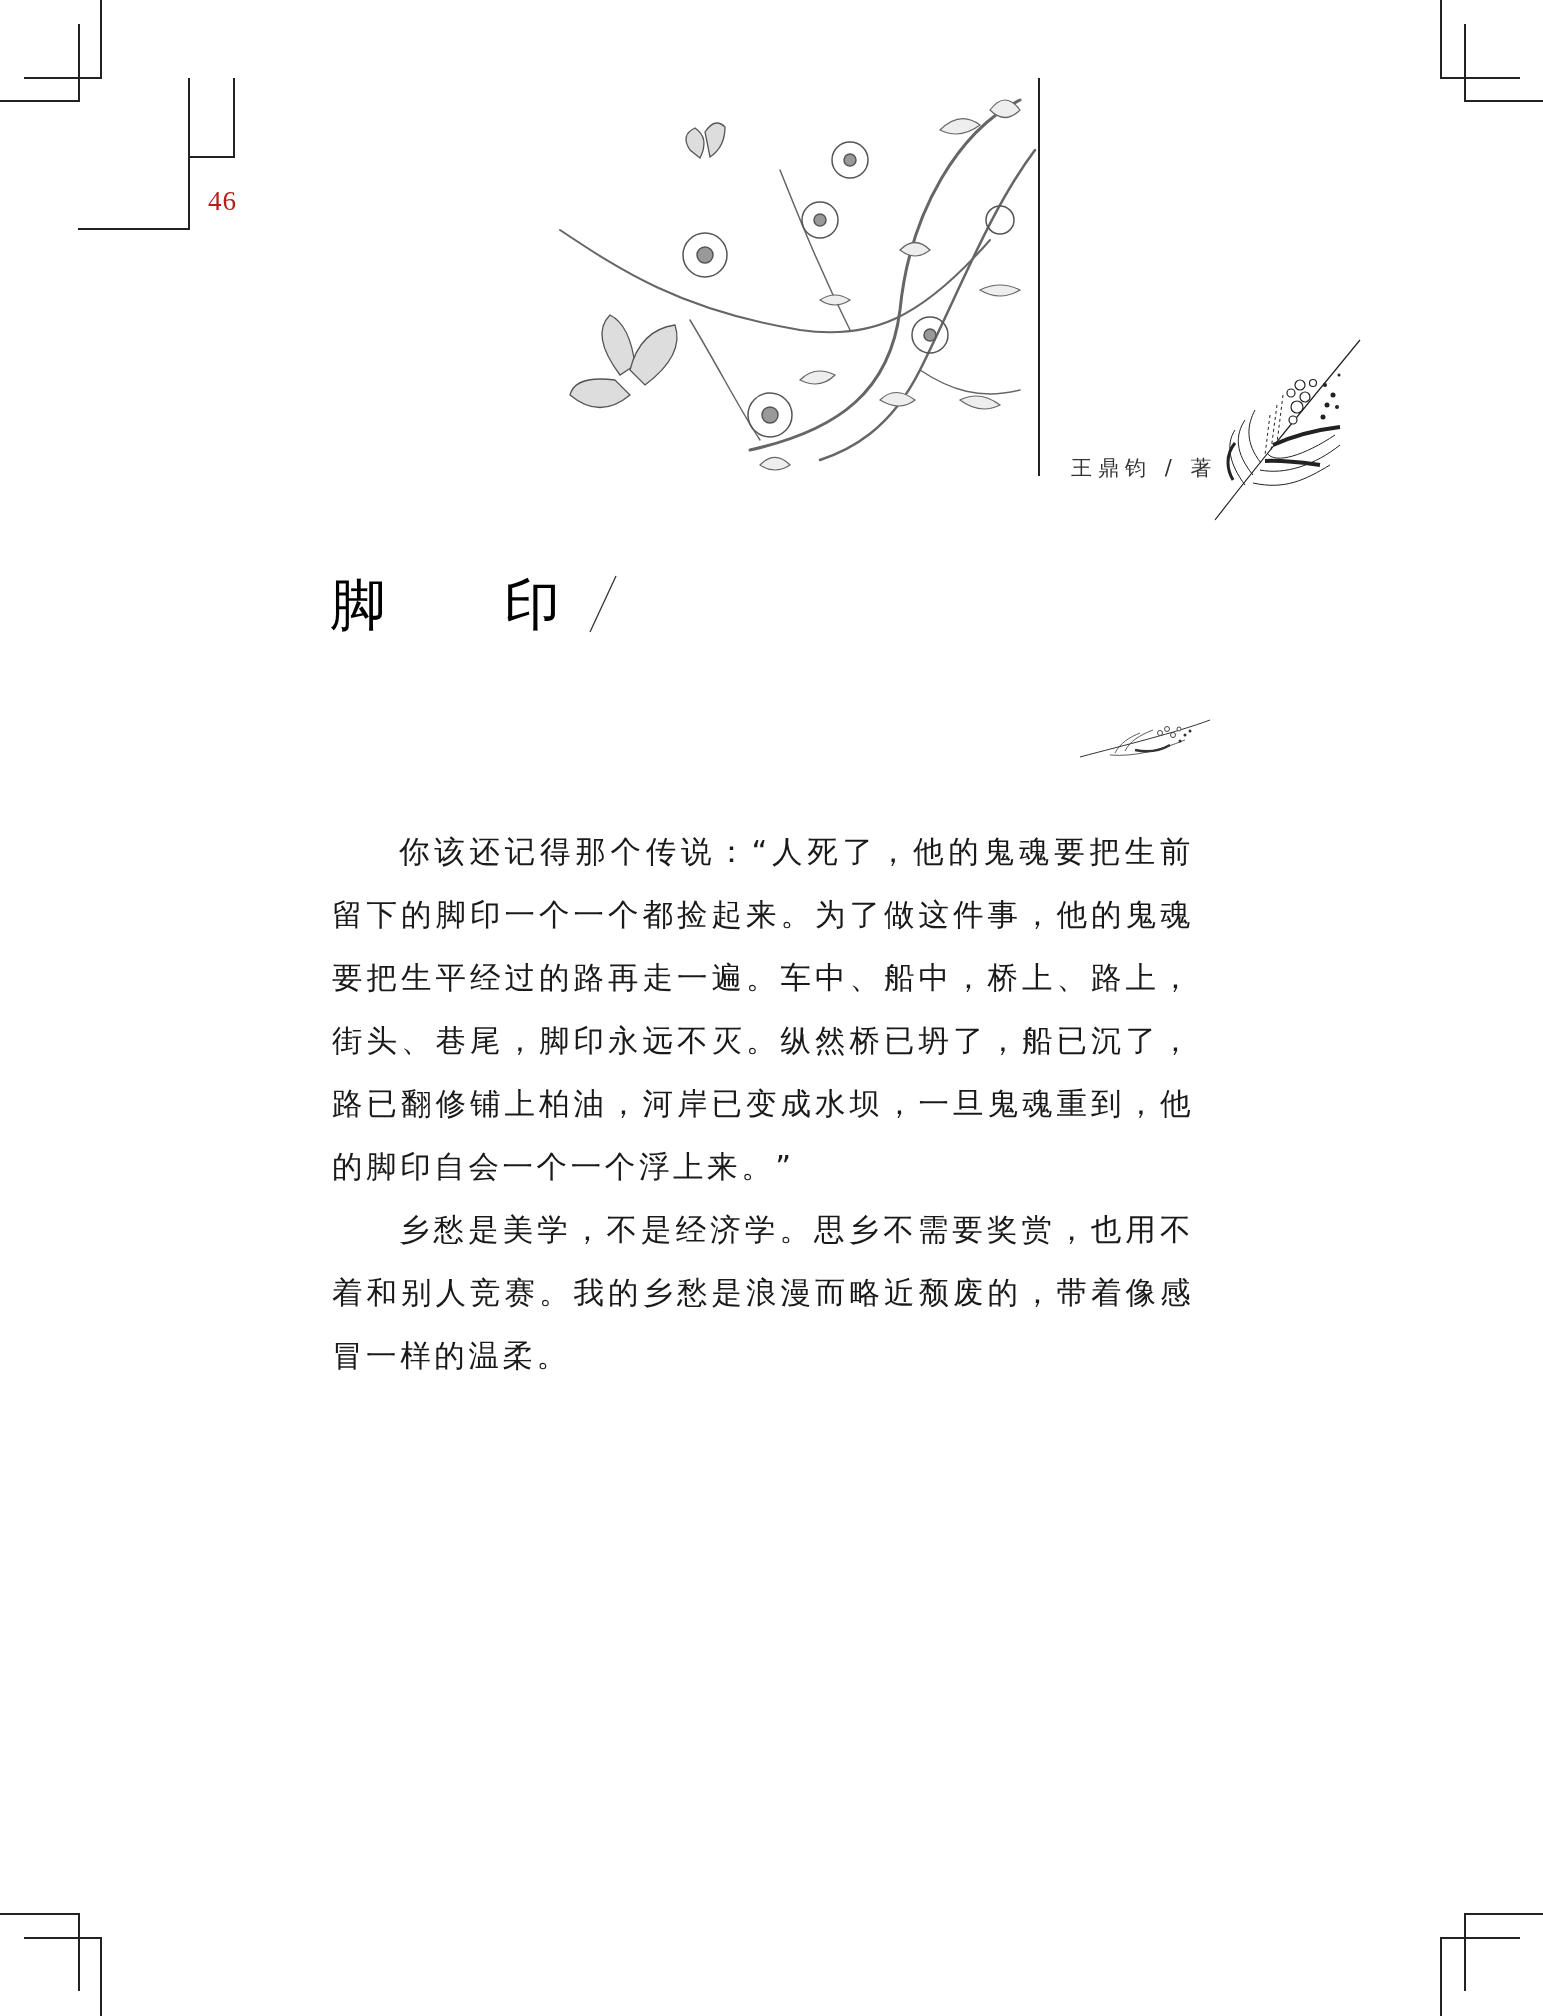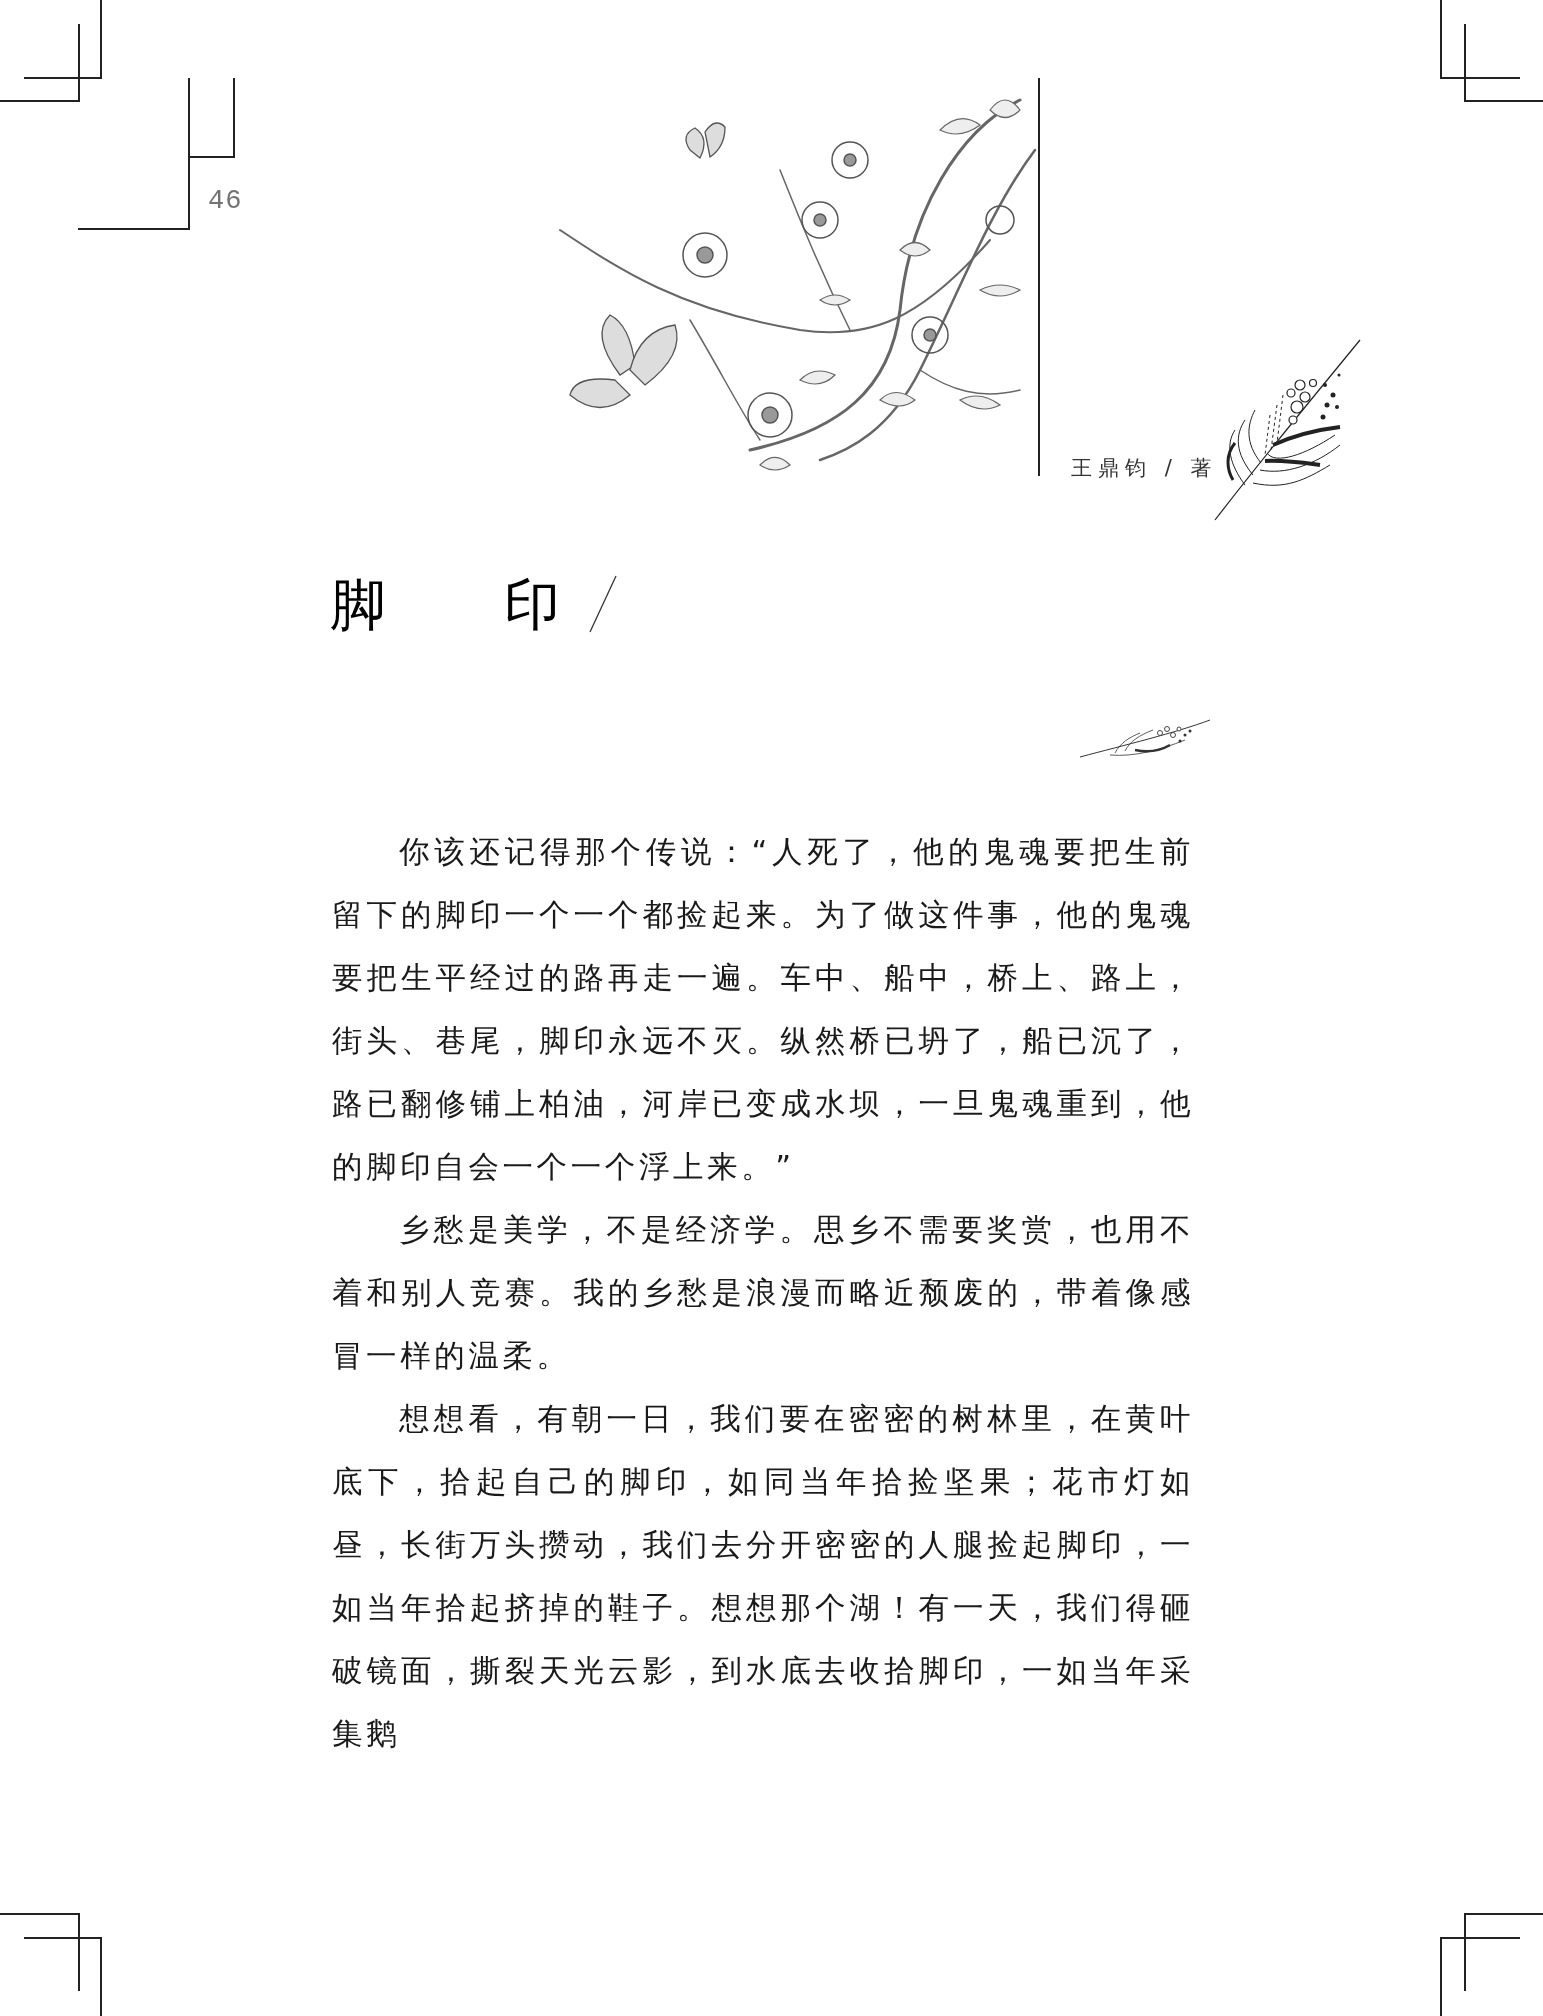--- a/index.html
+++ b/index.html
@@ -1,20 +1,20 @@
 <!DOCTYPE html>
 <html><head>
 <meta charset="utf-8">
 <style>
   html, body { margin:0; padding:0; background:#ffffff; }
   body { width:1543px; height:2016px; position:relative; overflow:hidden;
          font-family:"DejaVu Sans","Liberation Sans",sans-serif; color:#1a1a1a; }
   .line { position:absolute; background:#222; }
-  .page-number { position:absolute; left:208px; top:186px; font-family:Liberation Mono, monospace;
-                 font-size:27px; color:#737373; letter-spacing:1px; }
+  .page-number { position:absolute; left:208px; top:186px; font-family:Liberation Serif, serif;
+                 font-size:27px; color:#b91c1c; letter-spacing:1px; }
   .illustration { position:absolute; left:520px; top:70px; width:520px; height:420px; }
   .rule-vertical { position:absolute; left:1038px; top:78px; width:2px; height:398px; background:#222; }
   .author { position:absolute; left:1071px; top:454px; font-size:21px; letter-spacing:6px; color:#333; }
   .feather-large { position:absolute; left:1205px; top:335px; width:170px; height:190px; }
   .feather-small { position:absolute; left:1075px; top:715px; width:140px; height:50px; }
   .title { position:absolute; left:330px; top:568px; font-size:56px; color:#000000; letter-spacing:0; }
   .title .ch2 { margin-left:118px; }
   .title-slash { position:absolute; left:588px; top:574px; width:30px; height:60px; }
   .body { position:absolute; left:332px; top:820px; width:862px; font-size:30.5px; line-height:63px;
           color:#1a1a1a; letter-spacing:3.6px; text-align:justify; }
@@ -167,14 +167,13 @@
   <g fill="#333" stroke="none">
       <circle cx="110" cy="20" r="1.5"></circle>
       <circle cx="115" cy="16" r="1.5"></circle>
       <circle cx="105" cy="26" r="1.5"></circle>
     </g>
 </svg>
 
 <div class="body">
   <p>你该还记得那个传说：“人死了，他的鬼魂要把生前留下的脚印一个一个都捡起来。为了做这件事，他的鬼魂要把生平经过的路再走一遍。车中、船中，桥上、路上，街头、巷尾，脚印永远不灭。纵然桥已坍了，船已沉了，路已翻修铺上柏油，河岸已变成水坝，一旦鬼魂重到，他的脚印自会一个一个浮上来。”</p>
   <p>乡愁是美学，不是经济学。思乡不需要奖赏，也用不着和别人竞赛。我的乡愁是浪漫而略近颓废的，带着像感冒一样的温柔。</p>
-  <p>想想看，有朝一日，我们要在密密的树林里，在黄叶底下，拾起自己的脚印，如同当年拾捡坚果；花市灯如昼，长街万头攒动，我们去分开密密的人腿捡起脚印，一如当年拾起挤掉的鞋子。想想那个湖！有一天，我们得砸破镜面，撕裂天光云影，到水底去收拾脚印，一如当年采集鹅</p>
 </div>
 
 </body></html>

